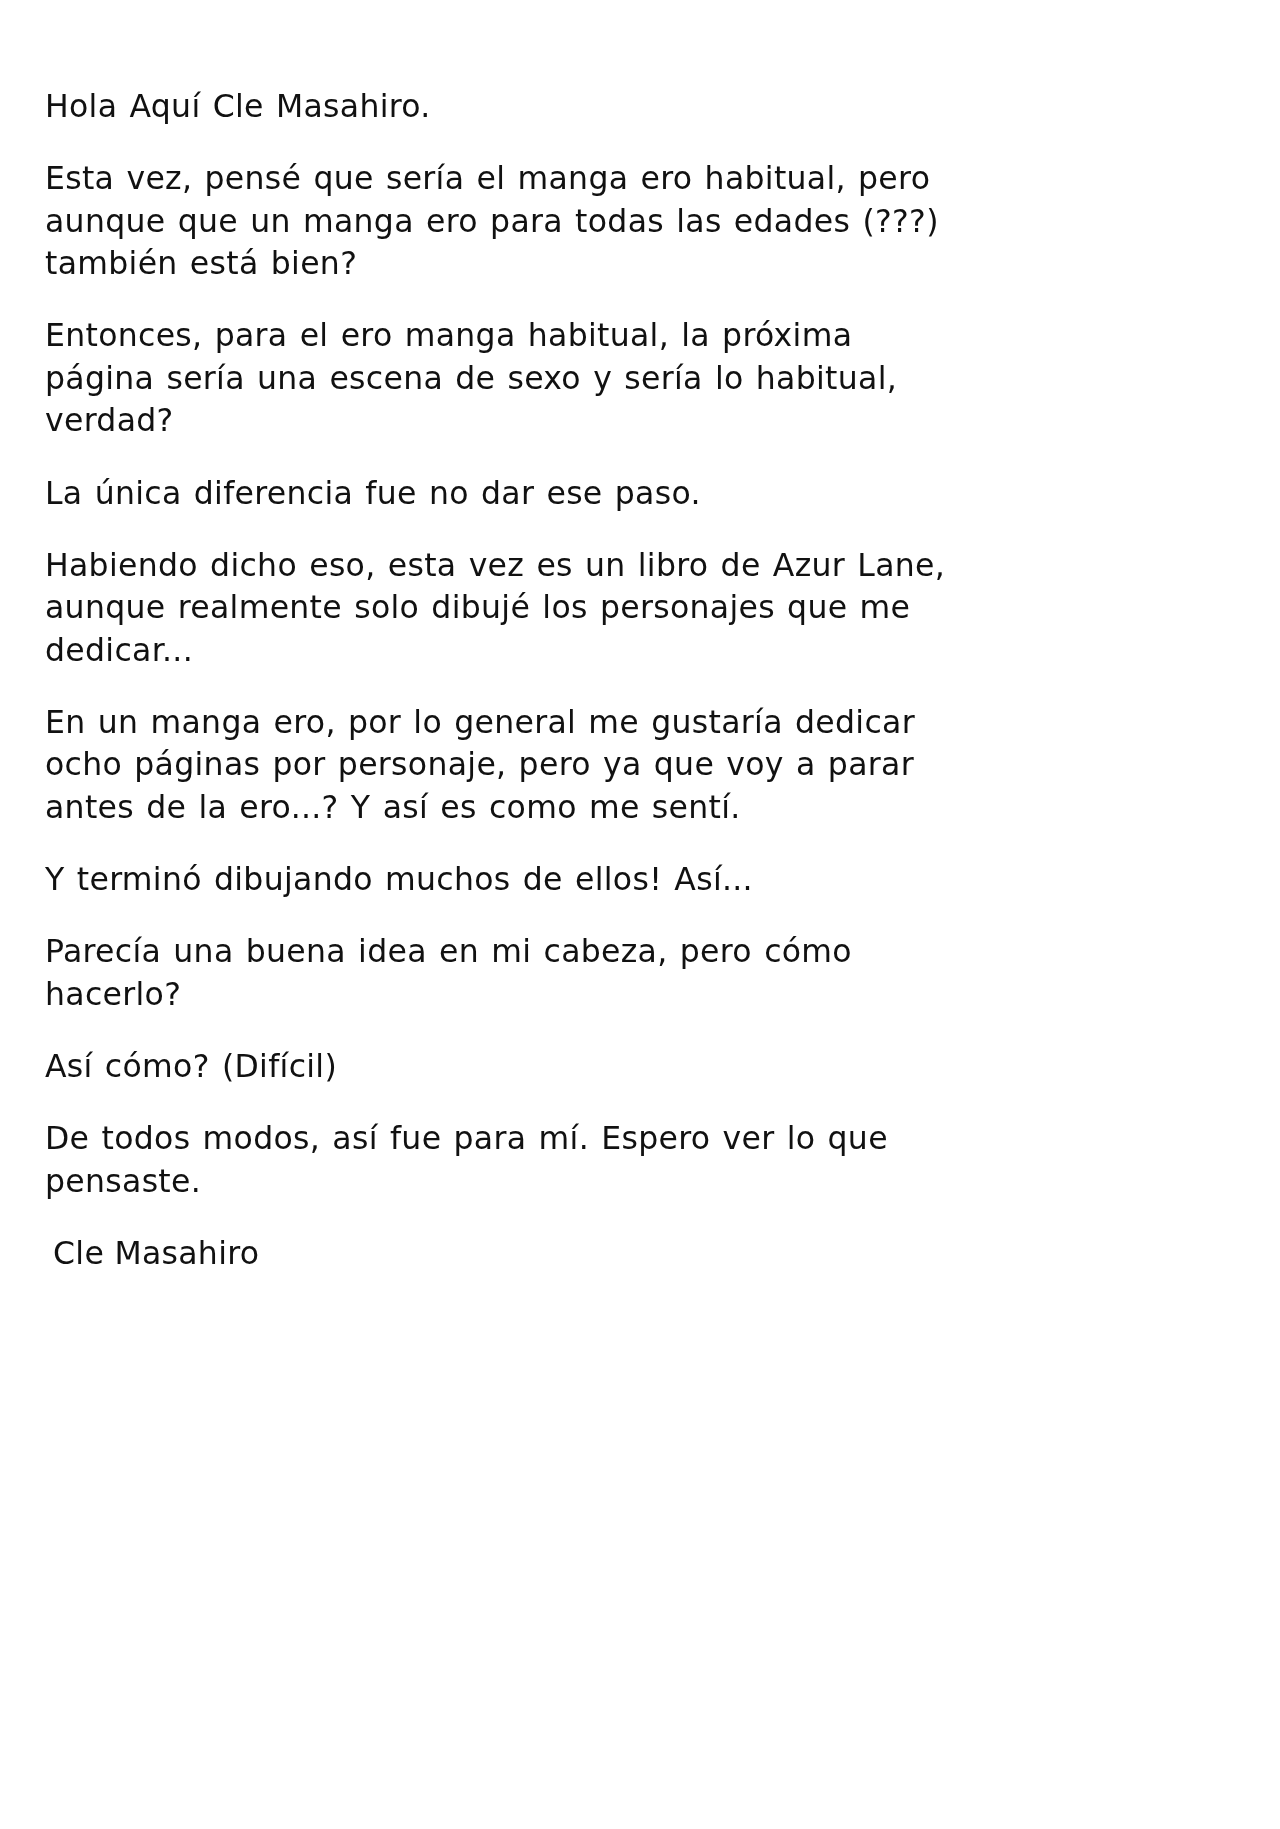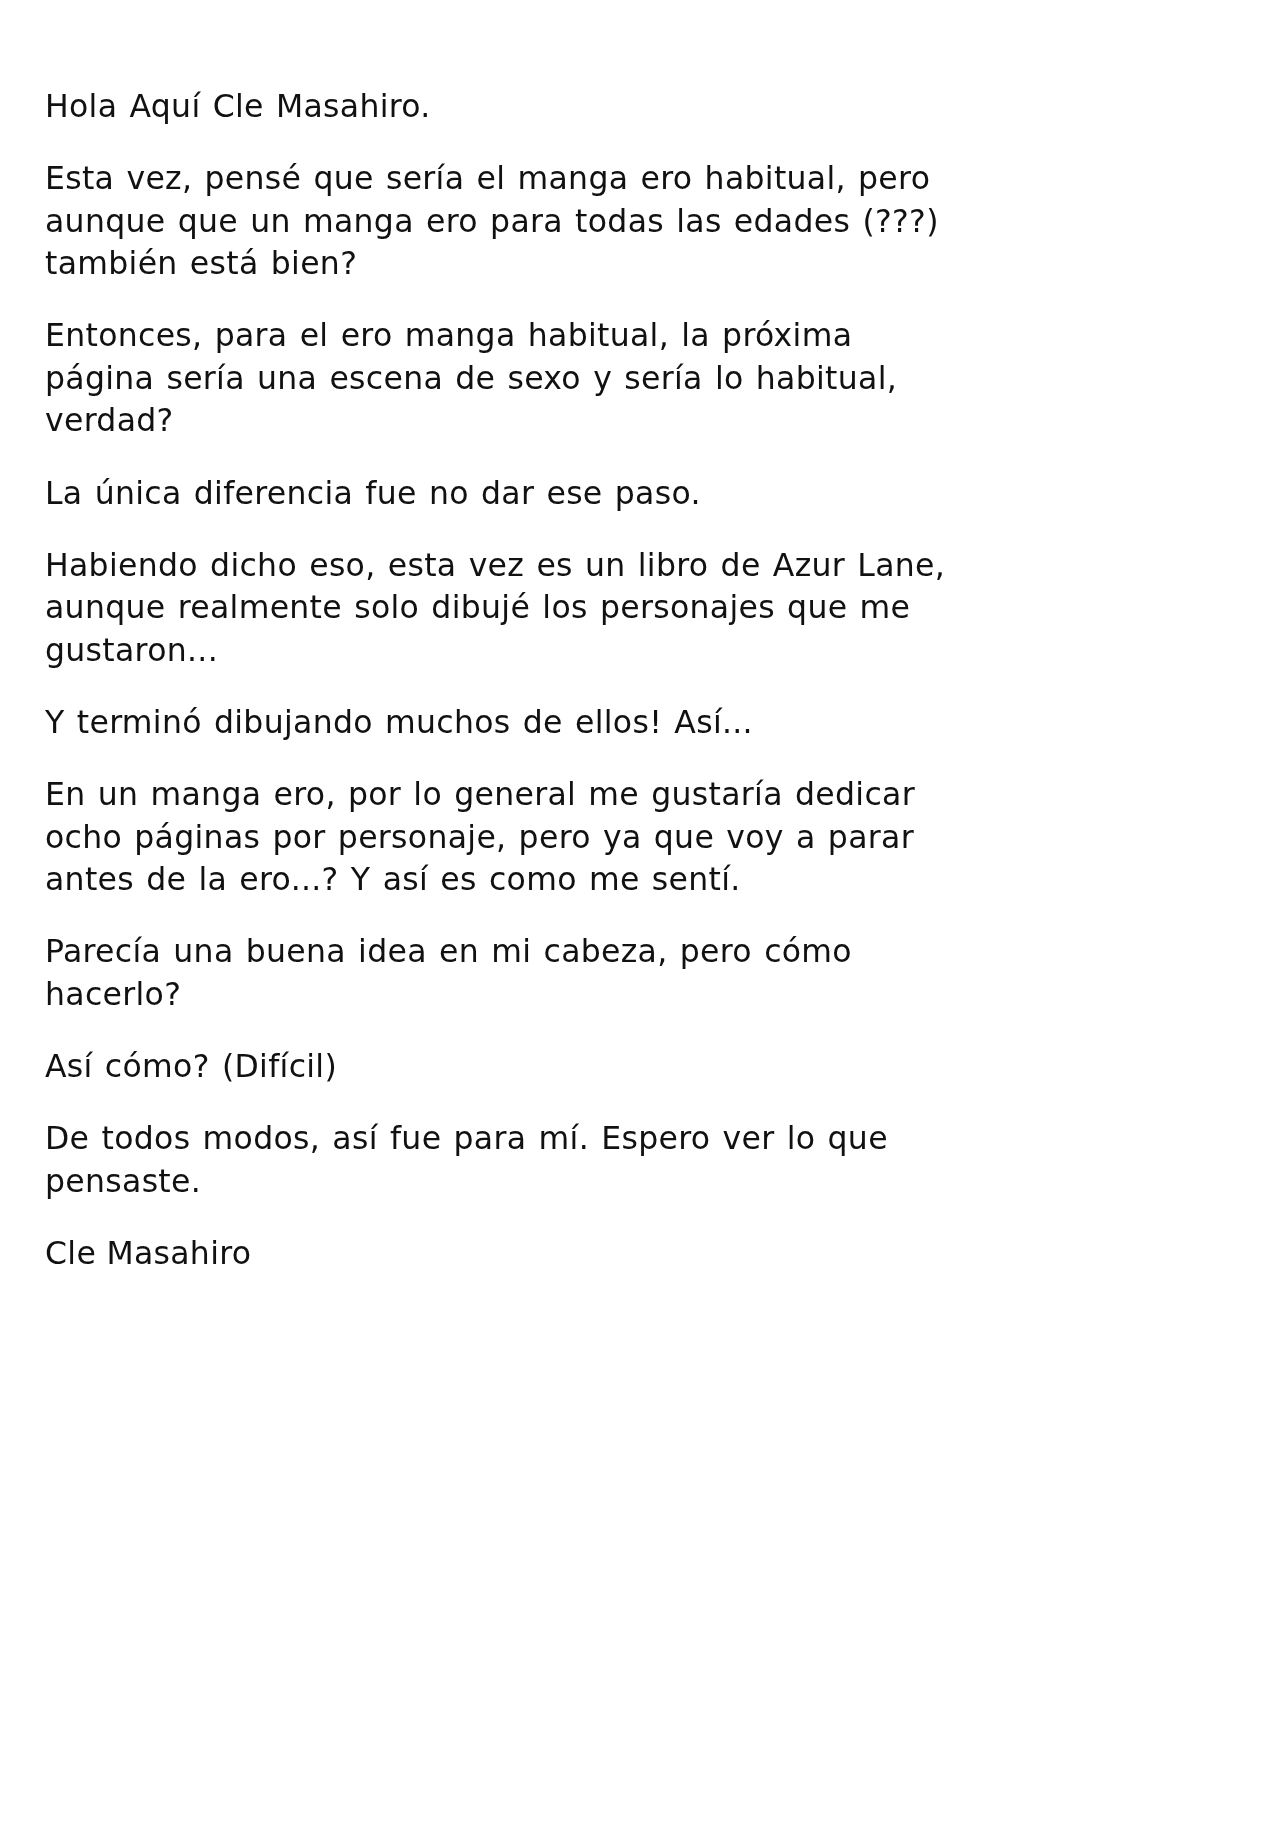--- a/index.html
+++ b/index.html
@@ -37,35 +37,35 @@
     white-space: pre-line;
     font-weight: 400;
     color: #111111;
   }
   .para:last-child {
     margin-bottom: 0;
   }
   .signature {
     font-size: 31.5px;
     line-height: 1.345;
-    margin: 0;
+    margin: 8px;
     letter-spacing: 0.01em;
     color: #111111;
   }
 </style>
 </head>
 <body>
 
 <div class="page">
   <div class="afterword">
     <p class="para">Hola Aquí Cle Masahiro.</p>
     <p class="para">Esta vez, pensé que sería el manga ero habitual, pero aunque que un manga ero para todas las edades (???) también está bien?</p>
     <p class="para">Entonces, para el ero manga habitual, la próxima página sería una escena de sexo y sería lo habitual, verdad?</p>
     <p class="para">La única diferencia fue no dar ese paso.</p>
-    <p class="para">Habiendo dicho eso, esta vez es un libro de Azur Lane, aunque realmente solo dibujé los personajes que me gustaron...</p>
+    <p class="para">Habiendo dicho eso, esta vez es un libro de Azur Lane, aunque realmente solo dibujé los personajes que me dedicar...</p>
+    <p class="para">En un manga ero, por lo general me gustaría dedicar ocho páginas por personaje, pero ya que voy a parar antes de la ero...? Y así es como me sentí.</p>
     <p class="para">Y terminó dibujando muchos de ellos! Así...</p>
-    <p class="para">En un manga ero, por lo general me gustaría dedicar ocho páginas por personaje, pero ya que voy a parar antes de la ero...? Y así es como me sentí.</p>
     <p class="para">Parecía una buena idea en mi cabeza, pero cómo hacerlo?</p>
     <p class="para">Así cómo? (Difícil)</p>
     <p class="para">De todos modos, así fue para mí. Espero ver lo que pensaste.</p>
     <p class="signature">Cle Masahiro</p>
   </div>
 </div>
 
 </body></html>

